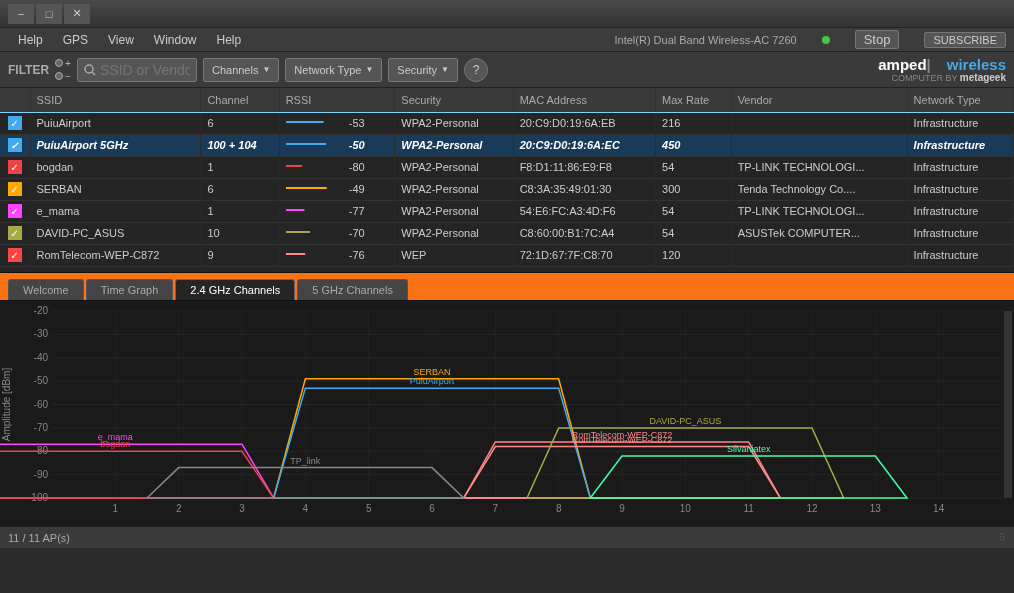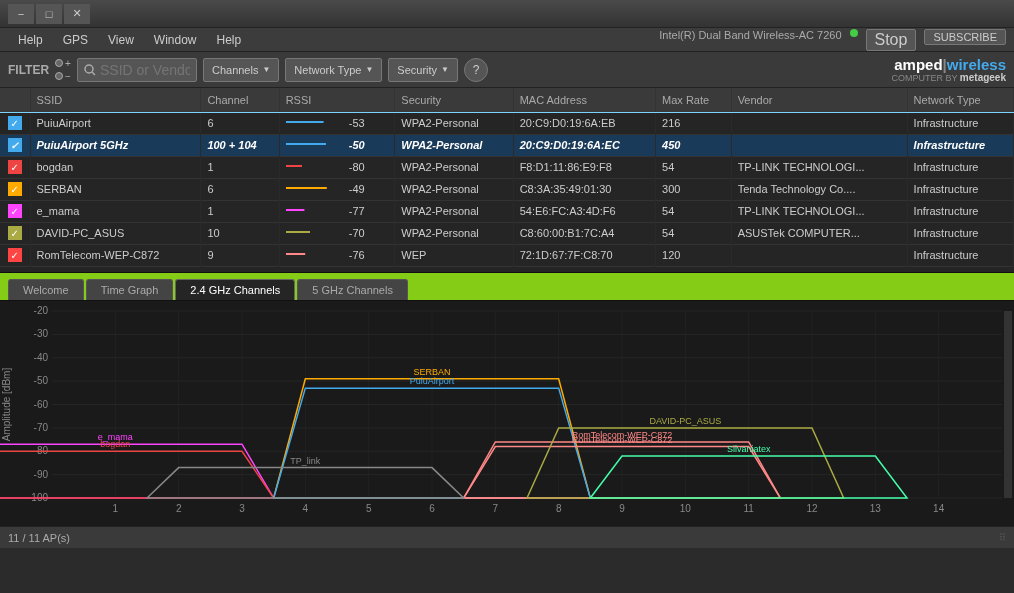--- a/index.html
+++ b/index.html
@@ -31,25 +31,25 @@
       align-items: center;
       justify-content: space-between;
       padding: 0 8px;
       border-bottom: 1px solid #222;
     }
     #menubar .menu-items { display: flex; gap: 0; }
     #menubar .menu-item {
       padding: 0 10px; height: 24px; line-height: 24px; color: #ccc;
       cursor: pointer; font-size: 12px;
     }
-    #menubar .right-info { color: #aaa; font-size: 11px; display: flex; align-items: flex-start; gap: 8px; }
+    #menubar .right-info { color: #aaa; font-size: 11px; display: flex; align-items: center; gap: 25px; }
     #menubar .wifi-indicator { width: 8px; height: 8px; background: #4c4; border-radius: 50%; display: inline-block; }
     #menubar .stop-btn {
       background: #555; border: 1px solid #777; color: #ccc; padding: 1px 8px;
-      cursor: pointer; font-size: 16px; border-radius: 2px;
+      cursor: pointer; font-size: 13px; border-radius: 2px;
     }
     #menubar .subscribe-btn {
       background: #555; border: 1px solid #777; color: #ccc; padding: 1px 8px;
       cursor: pointer; font-size: 11px; border-radius: 2px;
     }
 
     
     #filterbar {
       background: #3a3a3a;
       height: 36px;
@@ -100,21 +100,21 @@
     .checkbox-cell { width: 30px; text-align: center; }
     .checkbox {
       width: 14px; height: 14px; border: 1px solid #888; display: inline-flex;
       align-items: center; justify-content: center; cursor: pointer;
     }
     .checkbox.checked { background: #4ae; border-color: #4ae; }
     .checkbox.checked::after { content: '✓'; color: #fff; font-size: 10px; }
 
     
     #tabbar {
-      background: #84cc16;
+      background: #f97316;
       height: 28px;
       display: flex;
       align-items: flex-end;
       padding-left: 8px;
       border-bottom: 1px solid #111;
     }
     .tab {
       padding: 4px 14px; background: #444; border: 1px solid #555; border-bottom: none;
       color: #aaa; font-size: 11px; cursor: pointer; border-radius: 3px 3px 0 0; margin-right: 2px;
     }
@@ -190,21 +190,21 @@
       <line x1="8" y1="8" x2="11" y2="11" stroke="#aaa" stroke-width="1.5"></line>
     </svg>
     <input type="text" placeholder="SSID or Vendor" style="">
   </div>
   <button class="dropdown-btn">Channels</button>
   <button class="dropdown-btn">Network Type</button>
   <button class="dropdown-btn">Security</button>
   <button class="help-btn">?</button>
   <div class="brand-logo">
     <div style="color:#fff;font-size:15px;font-weight:bold;line-height:1;">
-      <span style="color:#fff;">amped</span><span style="color:#888;">|</span><span style="color:#4ae;">wireless</span>
+      <span style="color:#fff;">amped</span><span style="color:#888;">|</span><span style="color:#4ae;padding-left:16px;">wireless</span>
     </div>
     <div style="color:#888;font-size:9px;">
       <span>COMPUTER BY </span><span style="color:#ccc;font-size:10px;font-weight:bold;">metageek</span>
     </div>
   </div>
 </div>
 
 <div id="table-area">
   <table>
     <thead>

